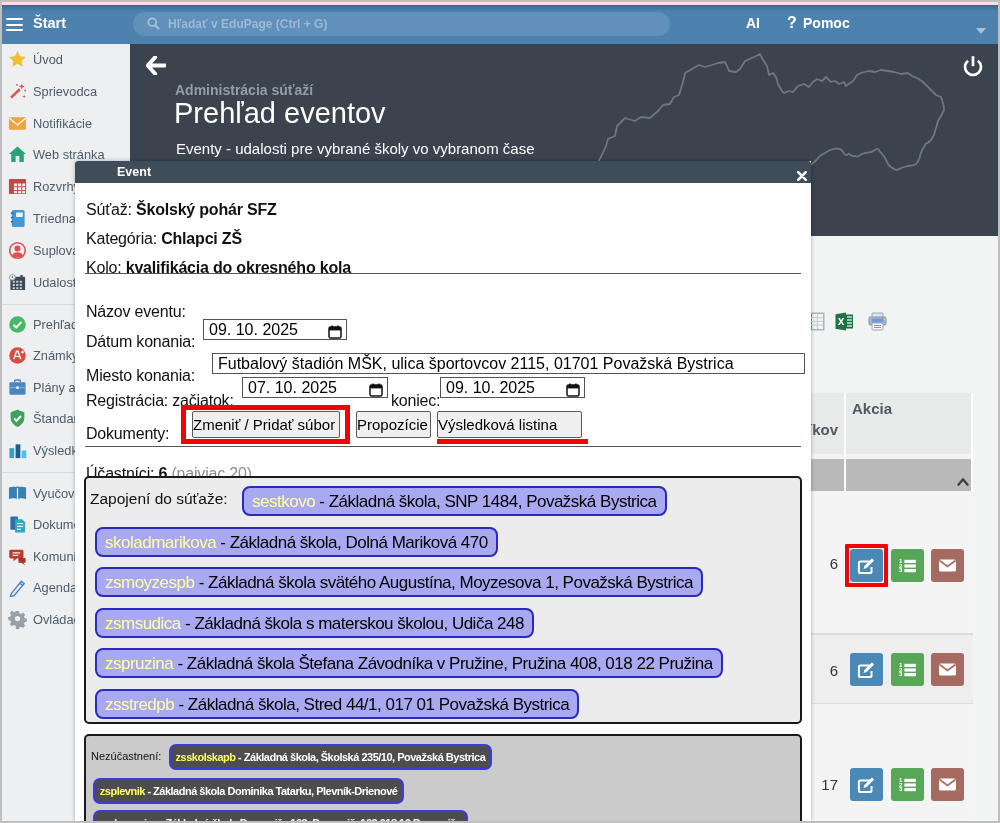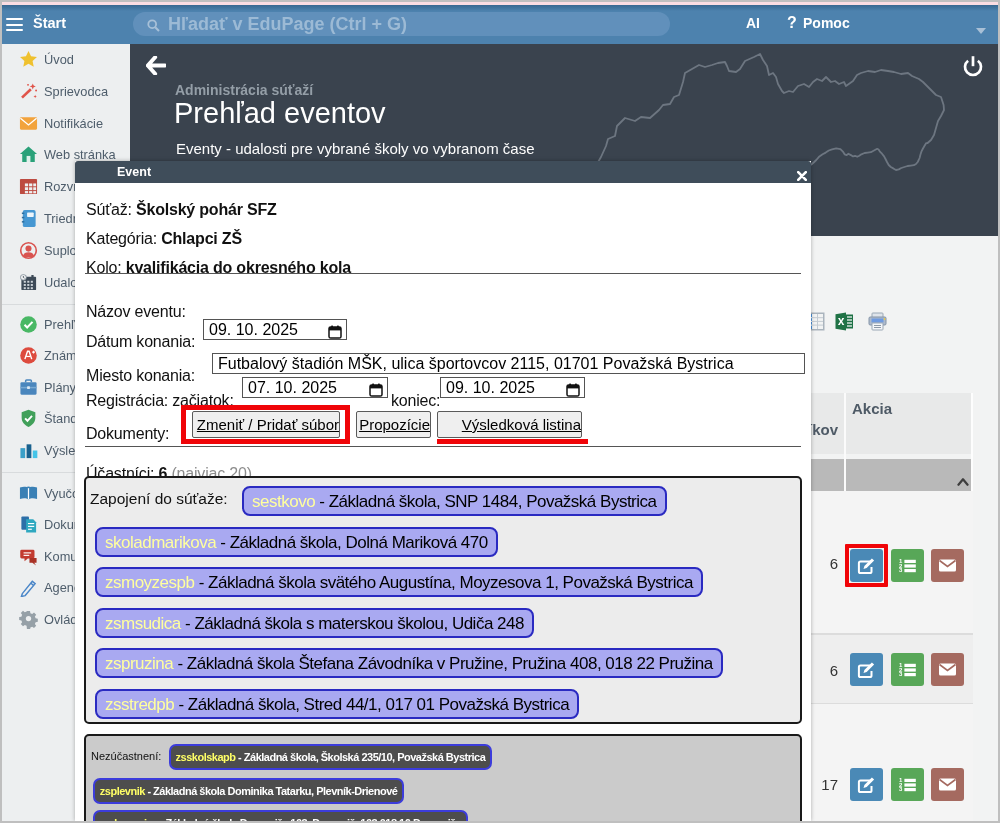--- a/index.html
+++ b/index.html
@@ -6,31 +6,31 @@
 html,body{width:1000px;height:823px;overflow:hidden;}
 body{font-family:"Liberation Sans",sans-serif;position:relative;background:#fff;}
 #app{position:absolute;left:0;top:0;width:1000px;height:823px;overflow:hidden;}
 .abs{position:absolute;}
 
 #pink{left:2px;top:2px;width:996px;height:3px;background:#fadde2;}
 #topbar{left:2px;top:5px;width:996px;height:39px;background:linear-gradient(#386890 0,#41759f 3px,#4d82ae 6px,#4d82ae 100%);}
 #burger{left:6px;top:18px;width:17px;height:14px;}
 #burger div{position:absolute;left:0;width:17px;height:2.4px;background:#fff;border-radius:1px;}
 #start{left:33px;top:15px;font-size:14.5px;font-weight:bold;color:#fff;}
-#search{left:133px;top:12px;width:537px;height:24px;background:#6190bb;border-radius:12px;color:#9cbad5;font-size:18px;font-weight:bold;line-height:24px;}
+#search{left:133px;top:12px;width:537px;height:24px;background:#6190bb;border-radius:12px;color:#9cbad5;font-size:12px;font-weight:bold;line-height:24px;}
 #ai{left:746px;top:15px;font-size:14px;font-weight:bold;color:#fff;}
 #qm{left:787px;top:14px;font-size:16px;font-weight:bold;color:#fff;}
 #pomoc{left:803px;top:15px;font-size:14px;font-weight:bold;color:#fff;}
 #loginbox{left:860px;top:9px;width:131px;height:30px;background:#3d6f9e;border:1px solid #35618c;border-radius:3px;padding:3px 0 0 8px;}
 #loginbox .l1{font-size:9px;letter-spacing:-0.5px;font-weight:bold;color:#fff;line-height:11px;}
 #loginbox .l2{font-size:9.5px;letter-spacing:-0.3px;color:#b9cede;margin-top:3px;}
 #caret{left:976px;top:28px;width:0;height:0;border-left:5px solid transparent;border-right:5px solid transparent;border-top:6px solid #a9c0d6;}
 
 #sidebar{left:2px;top:44px;width:128px;height:777px;background:#edeff0;}
-.mi{position:absolute;left:11px;width:148px;height:22px;}
+.mi{position:absolute;left:0;width:148px;height:22px;}
 .mi .ic{position:absolute;left:6px;top:1px;width:19px;height:19px;}
 .mi .tx{position:absolute;left:31px;top:3px;font-size:12.8px;color:#4e5d6b;white-space:nowrap;}
 .sep{position:absolute;left:0;width:128px;height:1px;background:#d8dbdd;}
 
 #dhead{left:130px;top:44px;width:868px;height:192px;background:#3a434e;}
 #bctx{position:absolute;left:45px;top:38px;font-size:14px;font-weight:bold;color:#949ea7;}
 #h1x{position:absolute;left:44px;top:53px;font-size:29px;color:#fff;font-weight:normal;}
 #h2x{position:absolute;left:46px;top:96px;font-size:15px;color:#fdfdfd;}
 
 #content{left:130px;top:236px;width:868px;height:585px;background:#f2f3f3;}
@@ -47,21 +47,21 @@
 #modal{left:75px;top:161px;width:736px;height:660px;background:#fff;z-index:10;overflow:hidden;box-shadow:0 0 4px rgba(0,0,0,.3);}
 #mtitle{position:absolute;left:0;top:0;width:736px;height:22px;background:#3f4d5a;border-radius:3px 3px 0 0;}
 #mtitle .t{position:absolute;left:11px;top:4px;font-size:12.5px;font-weight:bold;color:#fff;padding-left:31px;}
 #mtitle .x{position:absolute;left:722px;top:6px;width:10px;height:10px;}
 .mrow{position:absolute;left:11px;font-size:16px;letter-spacing:-0.2px;color:#111;white-space:nowrap;margin-top:12px;}
 .mrow b{color:#111;}
 .gray{color:#8c8c8c;}
 .hr{position:absolute;left:10px;width:716px;height:1px;background:#555;}
 .inp{position:absolute;border:1px solid #545454;background:#fff;font-size:16px;color:#000;white-space:nowrap;overflow:hidden;}
 .inp span{position:absolute;left:5px;top:1px;}
-.dbtn{position:absolute;white-space:nowrap;border:1px solid #5a5a5a;background:#efefef;font-size:15px;color:#000;text-align:right;border-radius:2px;text-decoration:underline;}
+.dbtn{position:absolute;white-space:nowrap;border:1px solid #5a5a5a;background:#efefef;font-size:15px;color:#000;text-align:left;border-radius:2px;}
 #redframe{position:absolute;border:5px solid #f00408;}
 #redline{position:absolute;background:#f00408;}
 .pbox{position:absolute;left:9px;width:718px;border:2px solid #1a1a1a;border-radius:5px;}
 #box1{top:315px;height:248px;background:#ececec;}
 #box2{top:573px;height:252px;background:#cbcbcb;}
 .pill{position:absolute;background:#a9a9f1;border:2px solid #2a2ac1;border-radius:8px;font-size:17px;letter-spacing:-0.5px;color:#000;white-space:nowrap;height:30px;line-height:27px;padding:0 8px;}
 .pill .u{color:#ffff9e;}
 .pill2{position:absolute;background:#4d4d4d;border:2px solid #3c3cdb;border-radius:7px;font-size:11px;letter-spacing:-0.5px;font-weight:bold;color:#fff;white-space:nowrap;height:26px;line-height:23px;padding:0 5px;}
 .pill2 .u{color:#ffff66;}
 #frameov{left:0;top:0;width:1000px;height:823px;border:2px solid #bfbfbf;z-index:99;pointer-events:none;}

